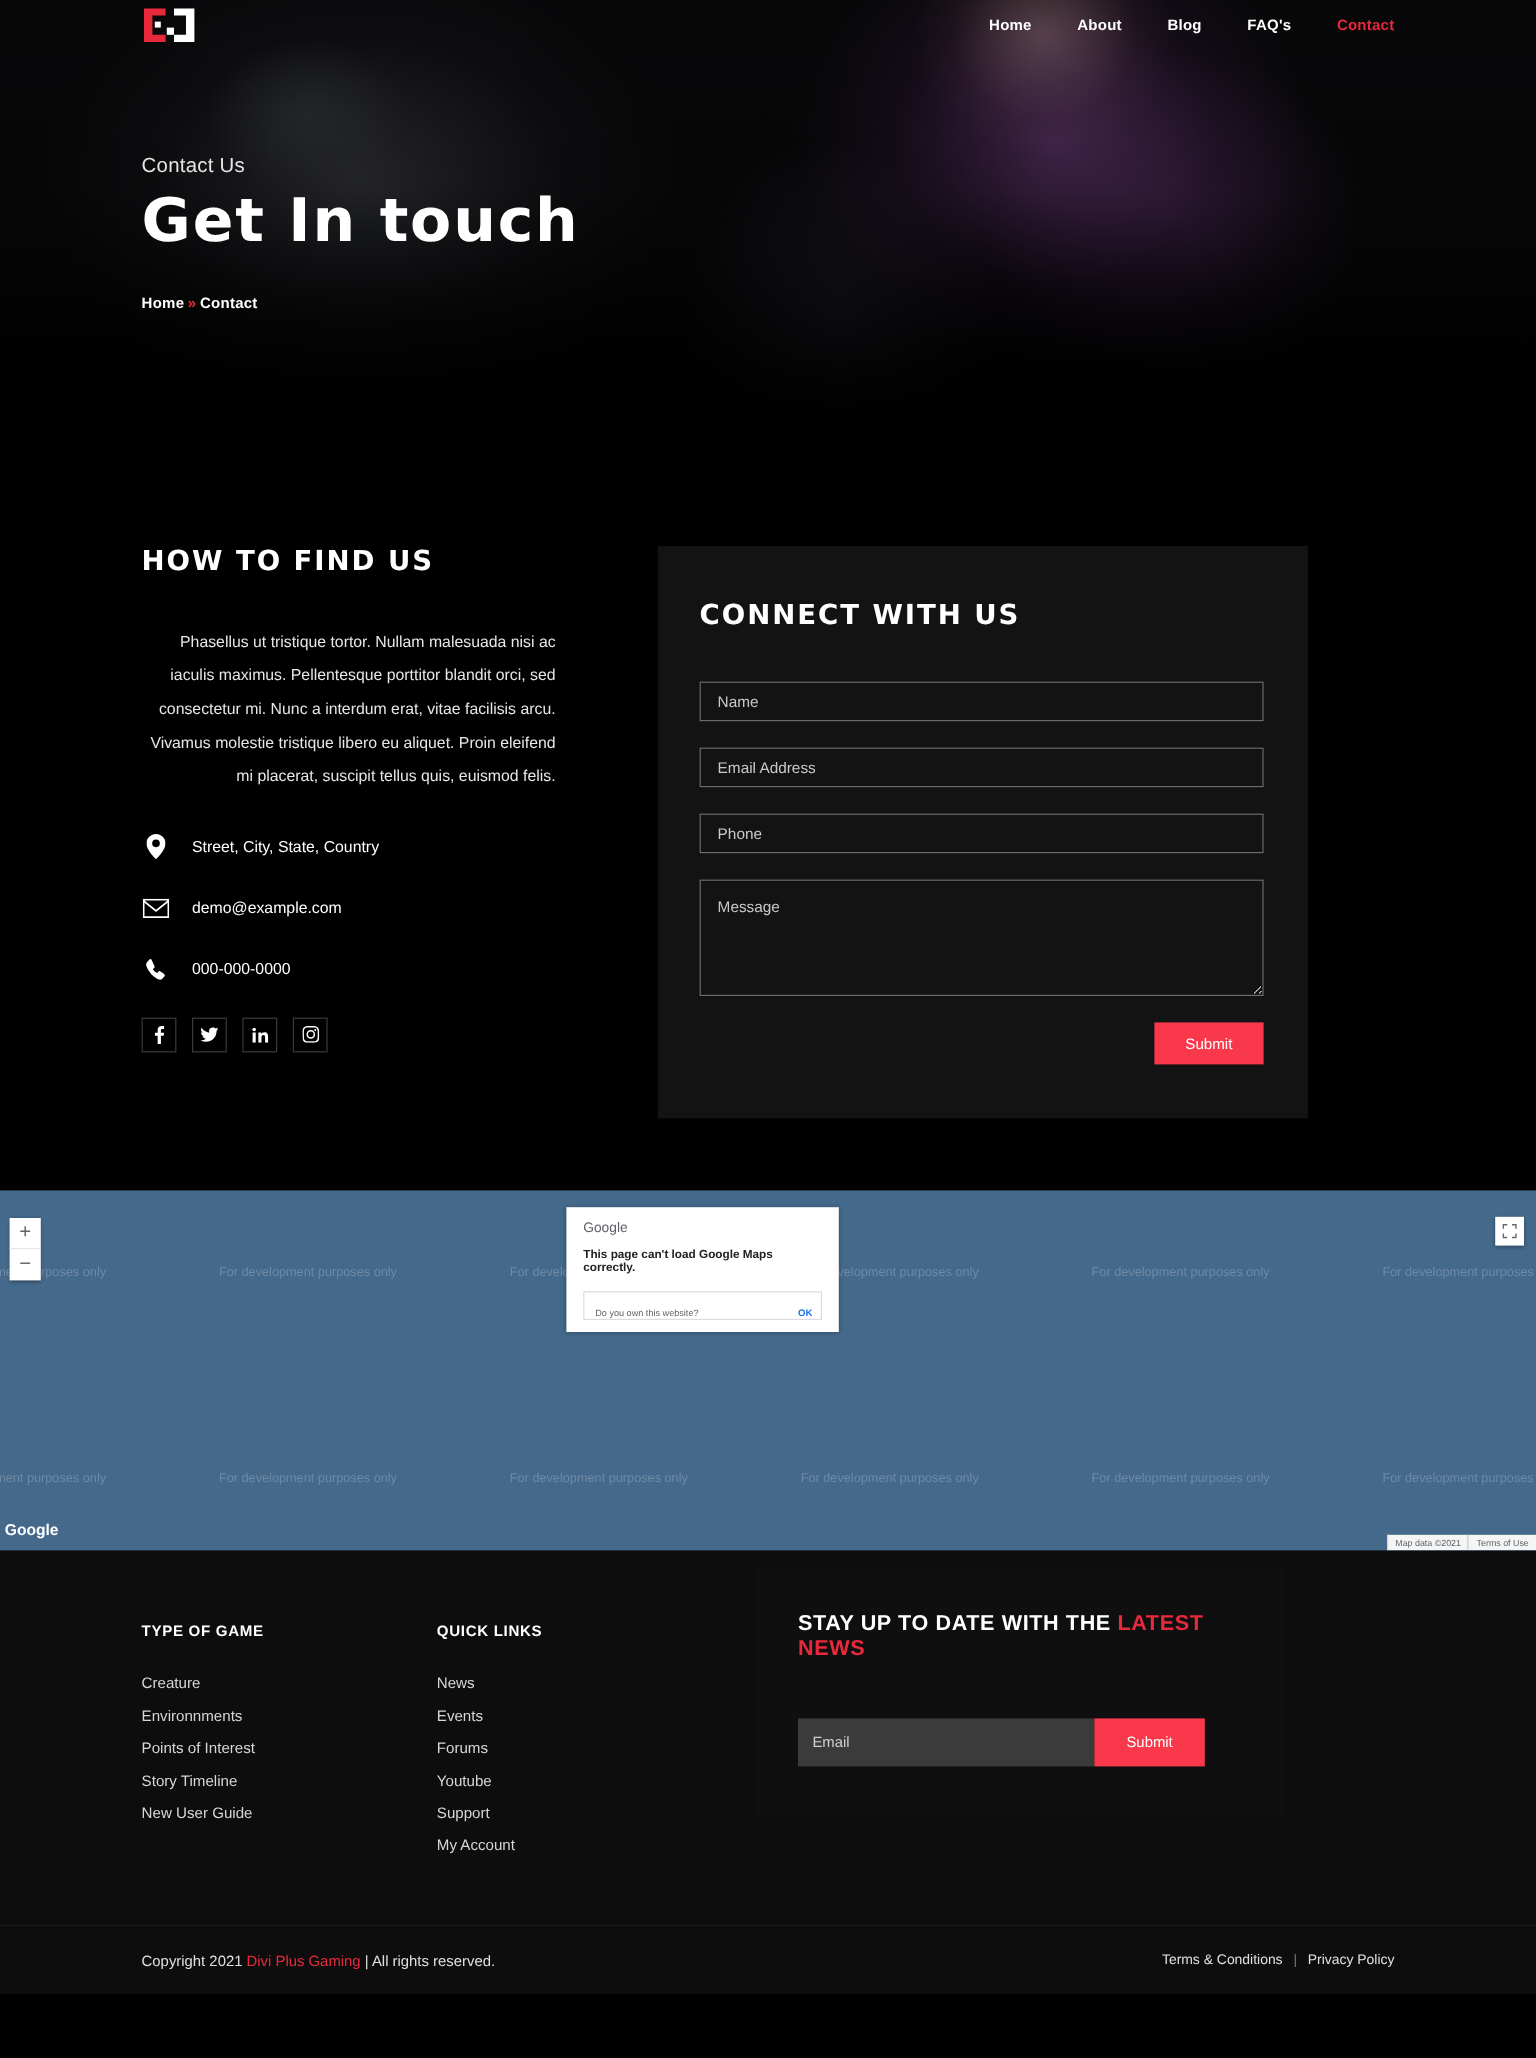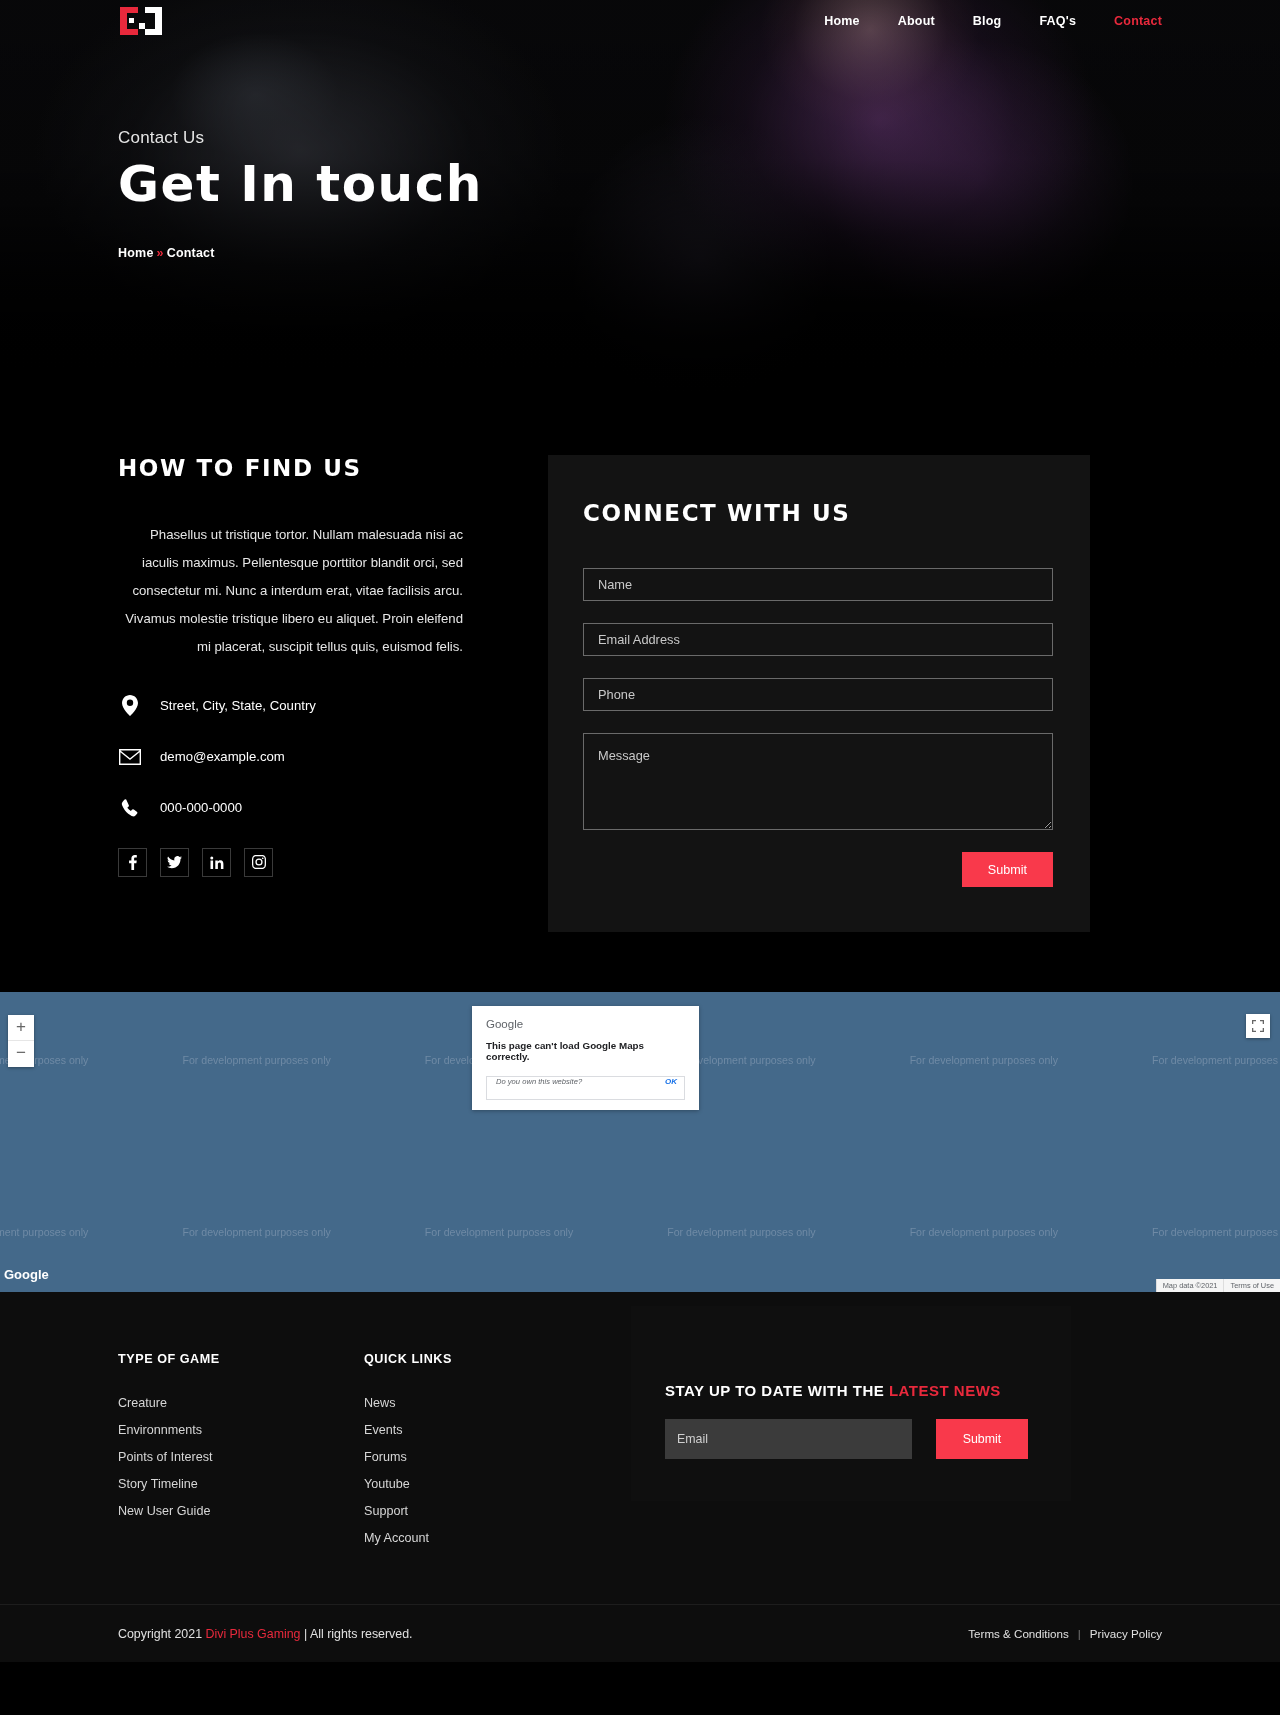--- a/index.html
+++ b/index.html
@@ -251,25 +251,24 @@
     width: 227px;
     background: #fff;
     color: #222;
     padding: 12px 14px 10px 14px;
     box-shadow: 0 1px 4px rgba(0,0,0,.3);
     z-index: 5;
   }
   .gm-brand { font-size: 11.5px; color: #5f6368; margin-bottom: 10px; }
   .gm-msg { font-size: 9.8px; font-weight: bold; color: #202124; margin-bottom: 14px; }
   .gm-actions {
-    display: flex; align-items: flex-start; justify-content: space-between;
+    display: flex; align-items: flex-end; justify-content: space-between;
     border: 1px solid #dadce0;
     height: 24px;
     padding: 0 7px 0 9px;
-    font-style: italic;
   }
   .gm-actions .q { font-size: 7.6px; color: #5f6368; }
   .gm-actions .ok { font-size: 8px; color: #1a73e8; font-weight: bold; cursor: pointer; }
   .gm-logo {
     position: absolute;
     left: 4px; bottom: 10px;
     font-size: 13px; font-weight: bold; color: #fff;
     z-index: 4;
   }
   .map-credits {
@@ -315,28 +314,27 @@
     margin-bottom: 13px;
   }
   .news-box {
     width: 440px;
     margin-left: 21px;
     background: #0f0f0f;
     padding: 36px 34px 42px 34px;
     margin-top: -46px;
   }
   .news-title {
-    font-size: 15px;
+    font-size: 18px;
     font-weight: bold;
     letter-spacing: .5px;
     color: #fff;
-    margin-top: 40px;
   }
   .news-title .hl { color: #e8293c; }
-  .news-form { display: flex; gap: 24px; margin-top: 20px; }
+  .news-form { display: flex; gap: 0; margin-top: 48px; }
   .news-input {
     width: 247px; height: 40px;
     background: #3b3b3b;
     border: none;
     color: #d0d0d0;
     font-size: 12.4px;
     font-family: "Liberation Sans", sans-serif;
     padding: 0 12px;
     outline: none;
   }

